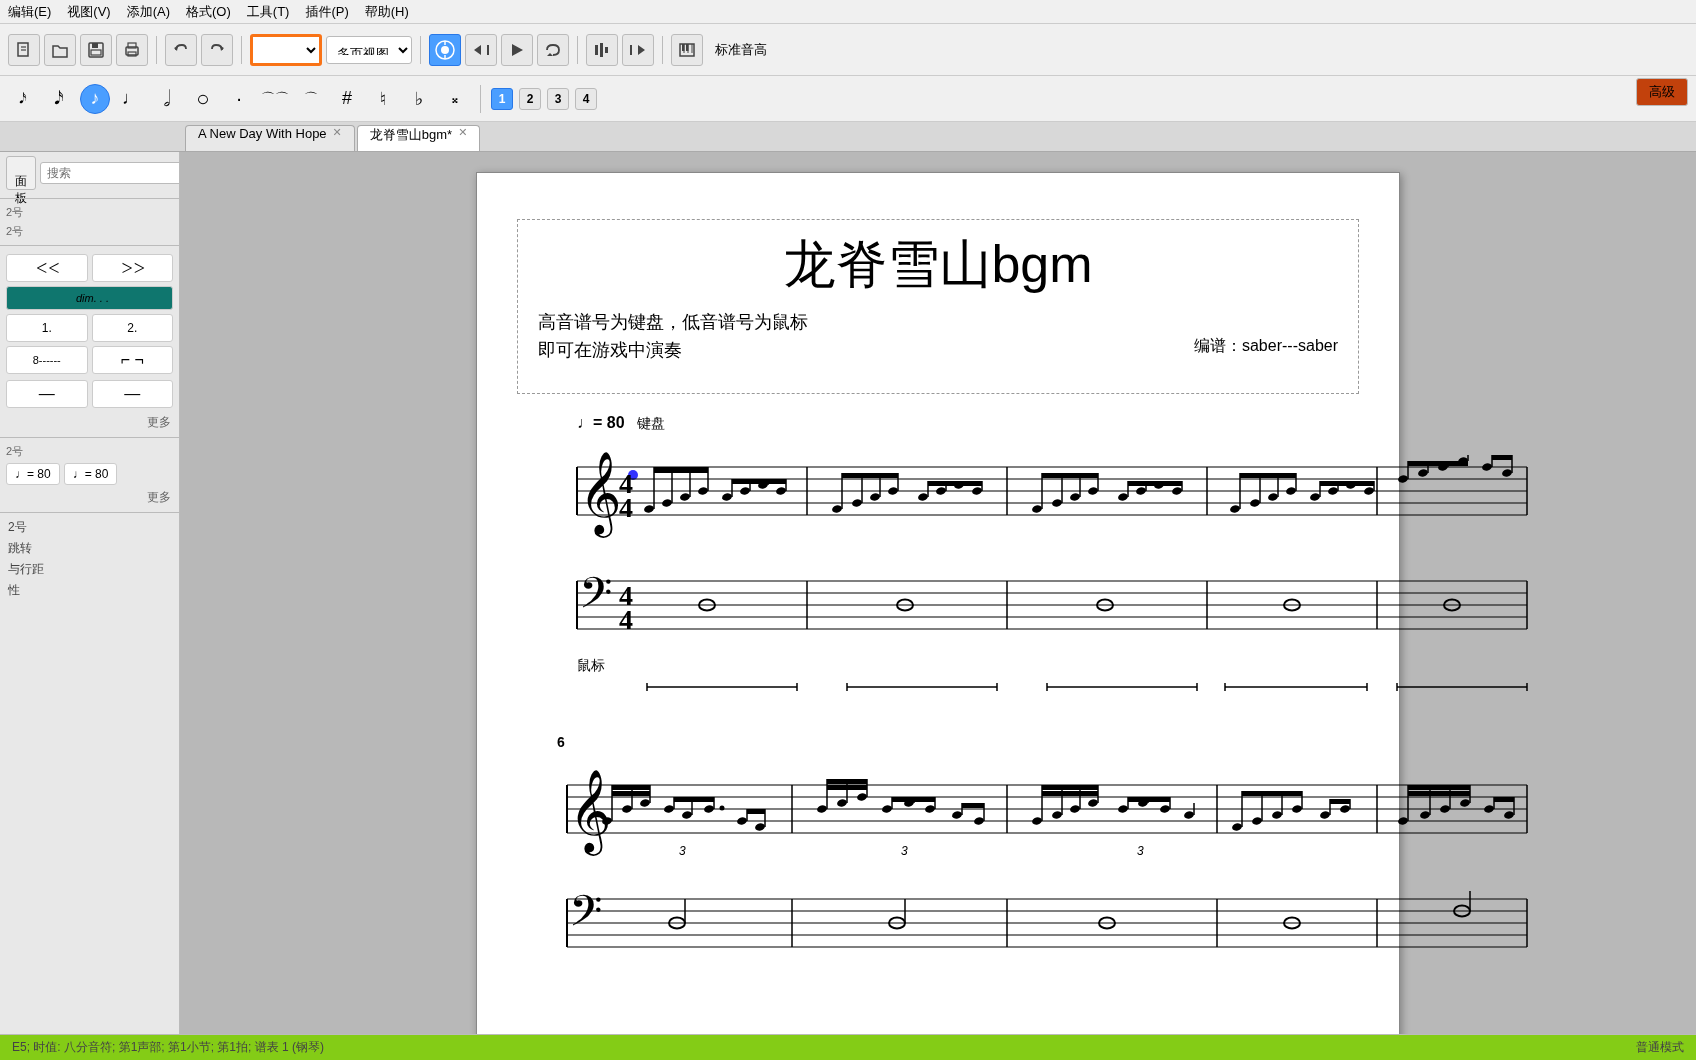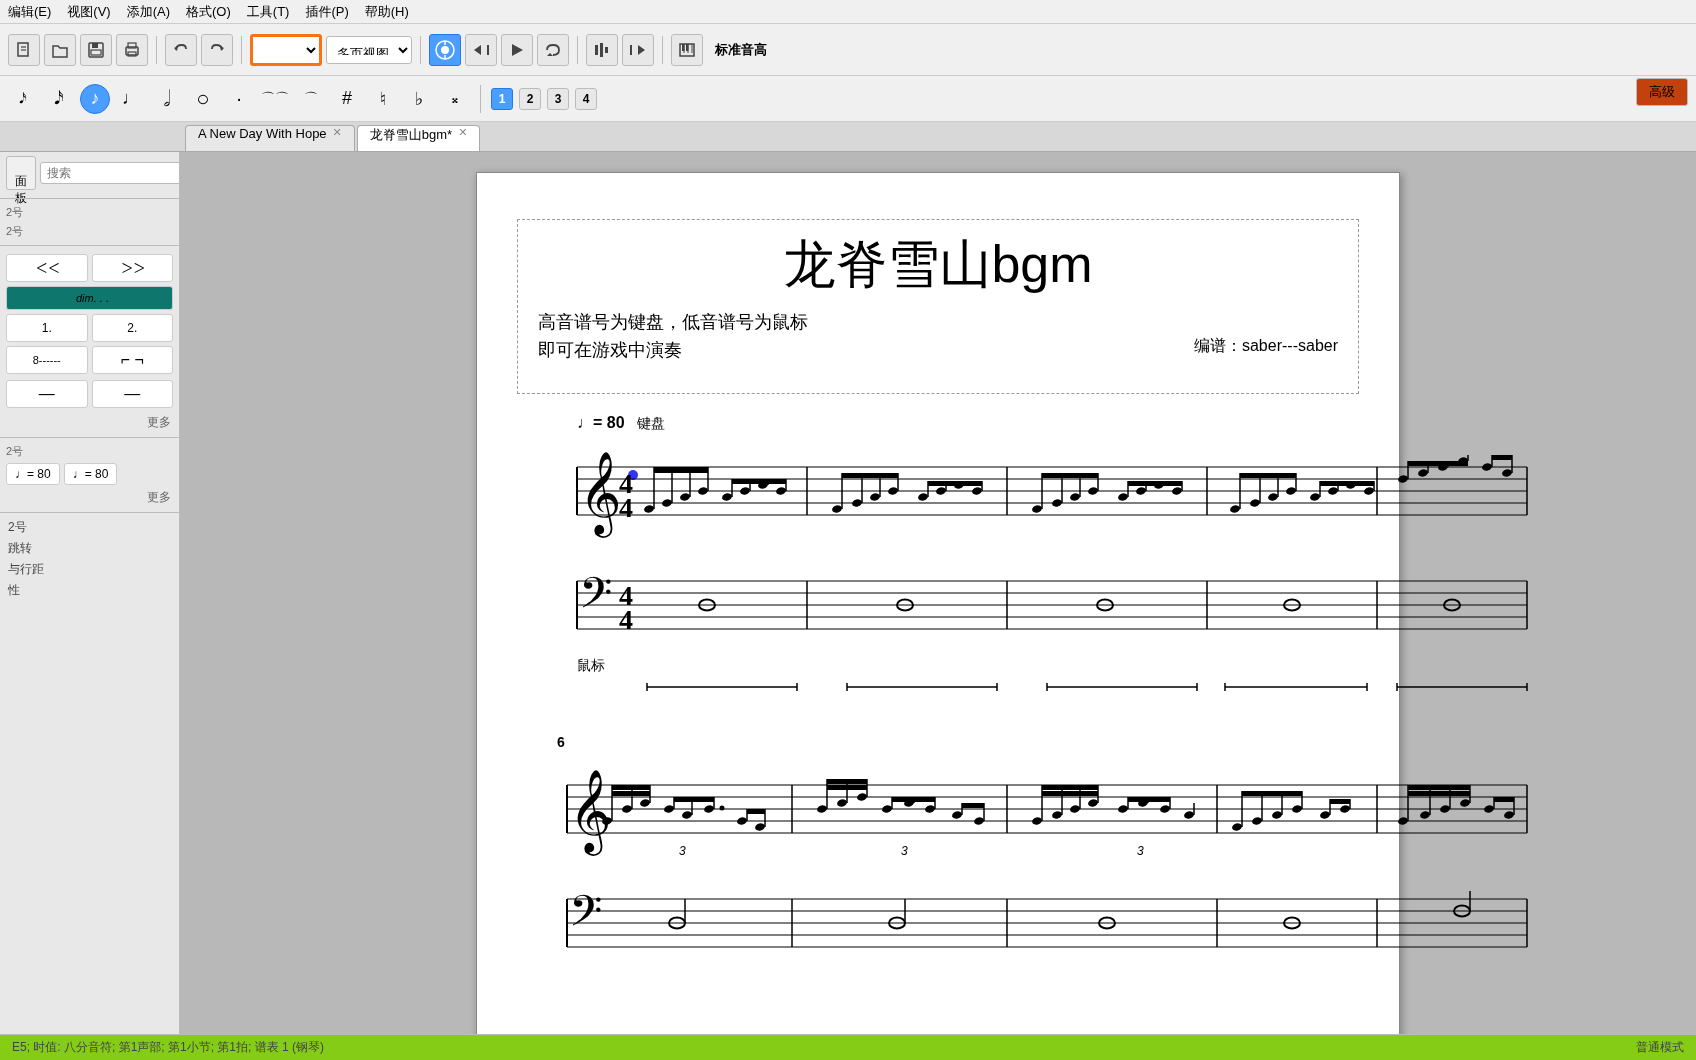--- a/index.html
+++ b/index.html
@@ -39,21 +39,21 @@
     .toolbar-sep { width: 1px; height: 28px; background: #bbb; margin: 0 4px; }
     .zoom-select {
       height: 28px; padding: 13px 6px; font-size: 13px;
       border: 3px solid #f97316; border-radius: 3px; background: white;
     }
     .view-select {
       height: 28px; padding: 8px 6px; font-size: 13px;
       border: 1px solid #bbb; border-radius: 3px; background: white; text-align: right;
     }
     #std-pitch {
-      font-size: 13px; margin-left: 8px; font-weight: bold;
+      font-size: 13px; margin-left: 8px;
     }
     #adv-btn {
       position: absolute; right: 8px; top: 78px;
       height: 28px; padding: 0 12px; font-size: 13px;
       border: 1px solid #bbb; border-radius: 3px; background: #c2410c;
       cursor: pointer;
     }
 
     
     #note-toolbar {

